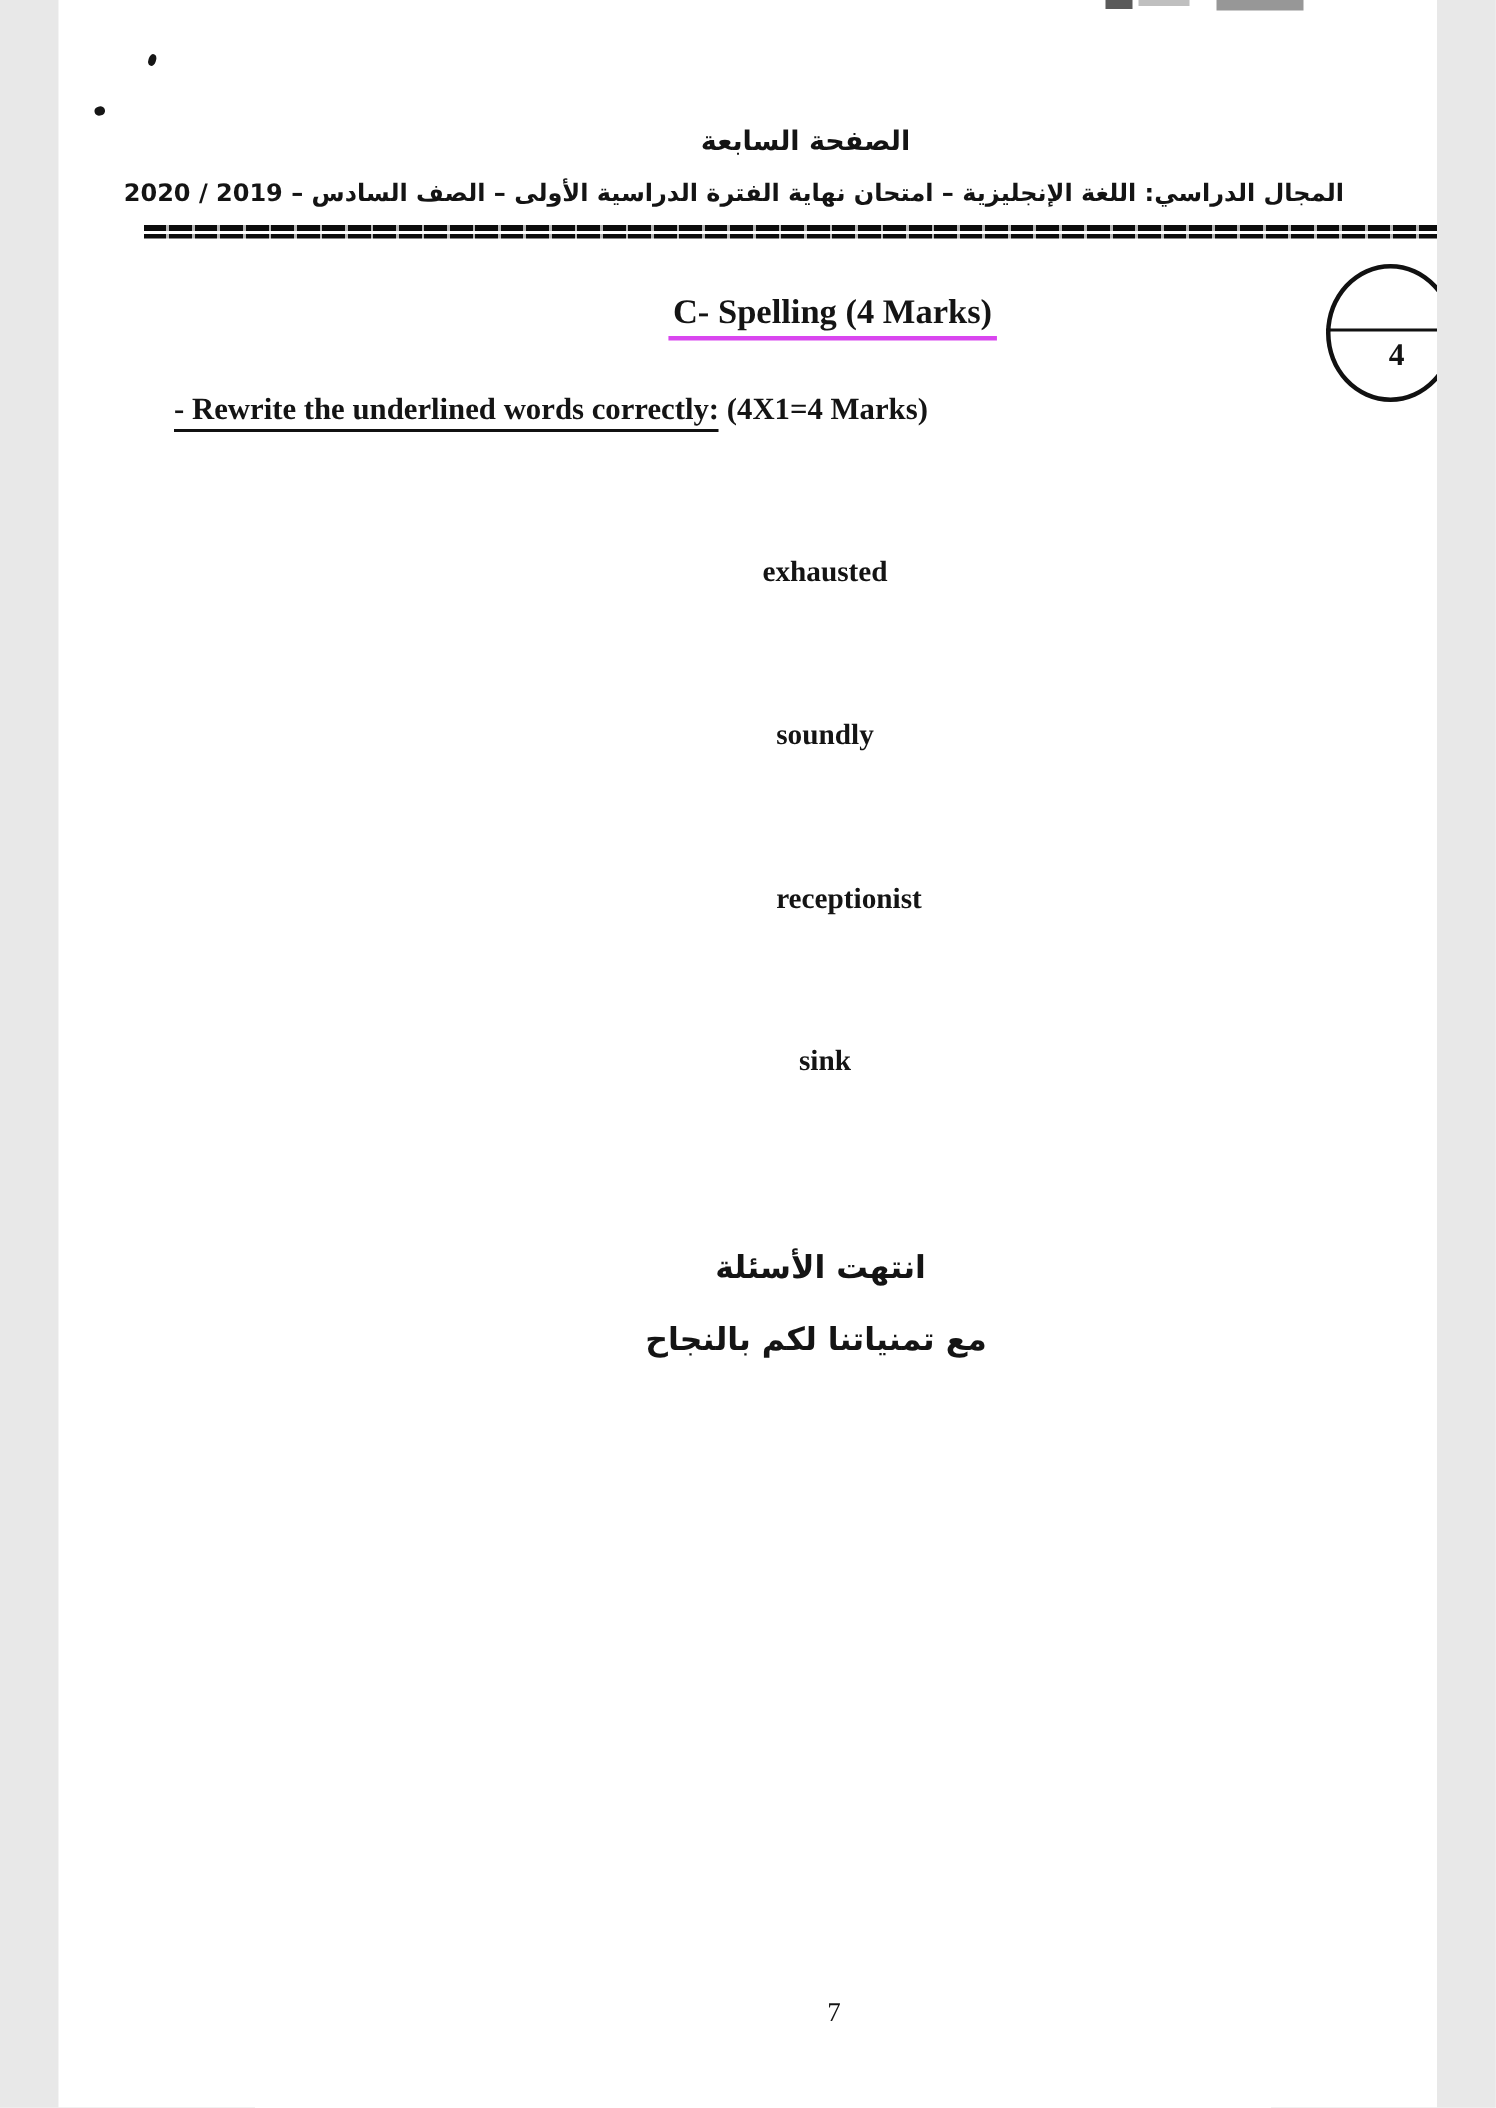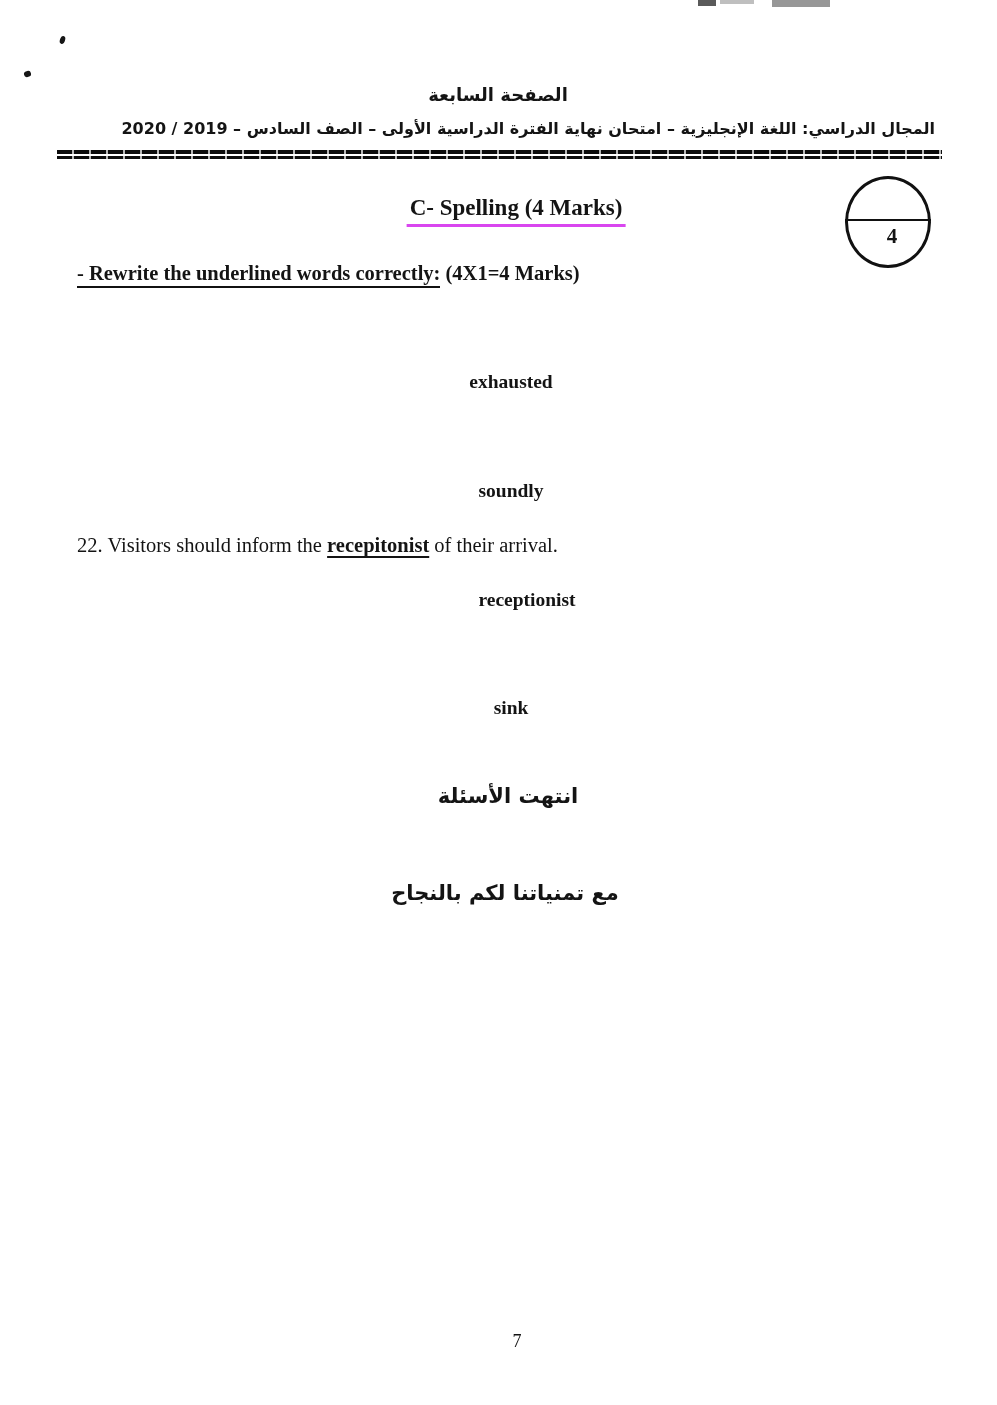--- a/index.html
+++ b/index.html
@@ -1,18 +1,18 @@
 <!DOCTYPE html>
 <html lang="en"><head>
 <meta charset="utf-8">
 <style>
   html,body{margin:0;padding:0;background:#e8e8e8;}
   .page{
     position:relative;
-    width:997px;height:1405px;
+    width:919px;height:1405px;
     margin:0 auto;
     background:#ffffff;
     font-family:"Liberation Serif", serif;
     color:#141414;
     overflow:hidden;
   }
   
   .smudge{position:absolute;pointer-events:none;}
   .sm1{left:698px;top:0;width:18px;height:6px;background:#5a5a5a;}
   .sm2{left:720px;top:0;width:34px;height:4px;background:#bfbfbf;}
@@ -69,21 +69,21 @@
     text-underline-offset:4px;
   }
   .q20{top:317px;} .q21{top:426px;} .q22{top:534px;} .q23{top:643px;}
   .ans{
     position:absolute;left:511px;transform:translateX(-50%);
     font-size:19.5px;font-weight:bold;white-space:nowrap;
   }
   .a20{top:371px;} .a21{top:480px;} .a22{top:589px;margin-left:16px;} .a23{top:697px;}
   
   .end1{
-    position:absolute;top:784px;left:508px;transform:translateX(-50%);
+    position:absolute;top:833px;left:508px;transform:translateX(-50%);
     font-size:21px;font-weight:bold;white-space:nowrap;
   }
   .end2{
     position:absolute;top:881px;left:505px;transform:translateX(-50%);
     font-size:21px;font-weight:bold;white-space:nowrap;
   }
   .pagenum{
     position:absolute;top:1331px;left:517px;transform:translateX(-50%);
     font-size:18px;
   }
@@ -111,21 +111,20 @@
     <div class="mid"></div>
     <div class="num">4</div>
   </div>
 
   <div class="instr"><span class="u">- Rewrite the underlined words correctly:</span> <span>(4X1=4 Marks)</span></div>
 
   <div class="ans a20">exhausted</div>
 
   <div class="ans a21">soundly</div>
 
-  <div class="q q22"><span>22.</span> <span>Visitors should inform the</span> <span class="wrong">recepitonist</span> <span>of their arrival.</span></div>
   <div class="ans a22">receptionist</div>
 
   <div class="ans a23">sink</div>
 
   <div class="end1 ar">انتهت الأسئلة</div>
   <div class="end2 ar">مع تمنياتنا لكم بالنجاح</div>
   <div class="pagenum">7</div>
 
 </div>
 

